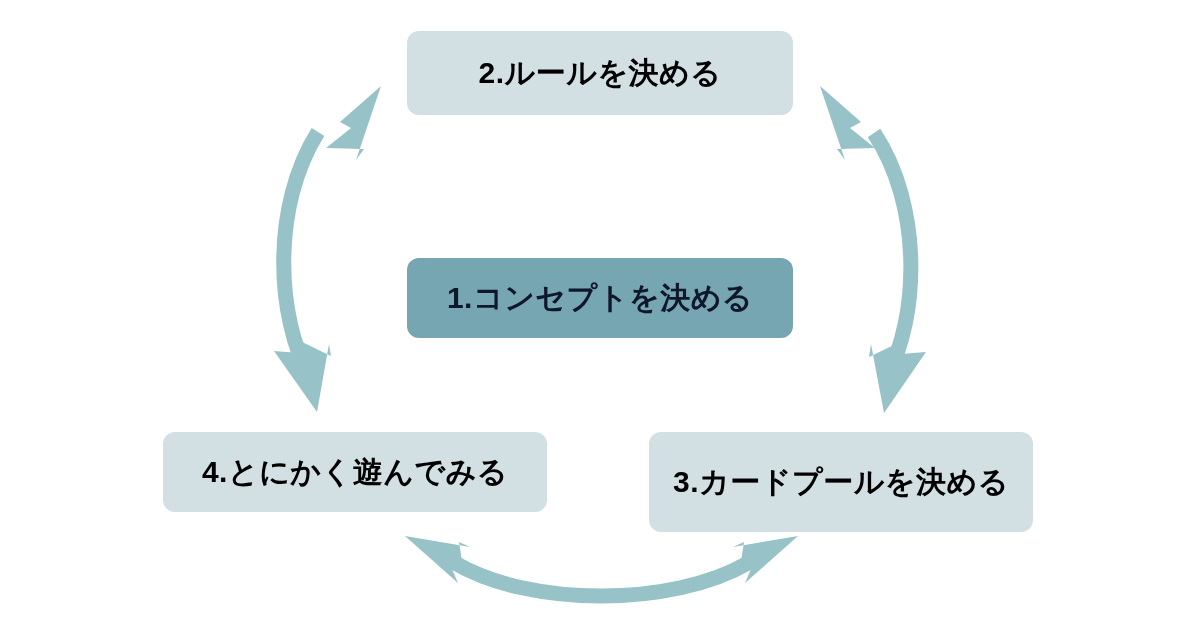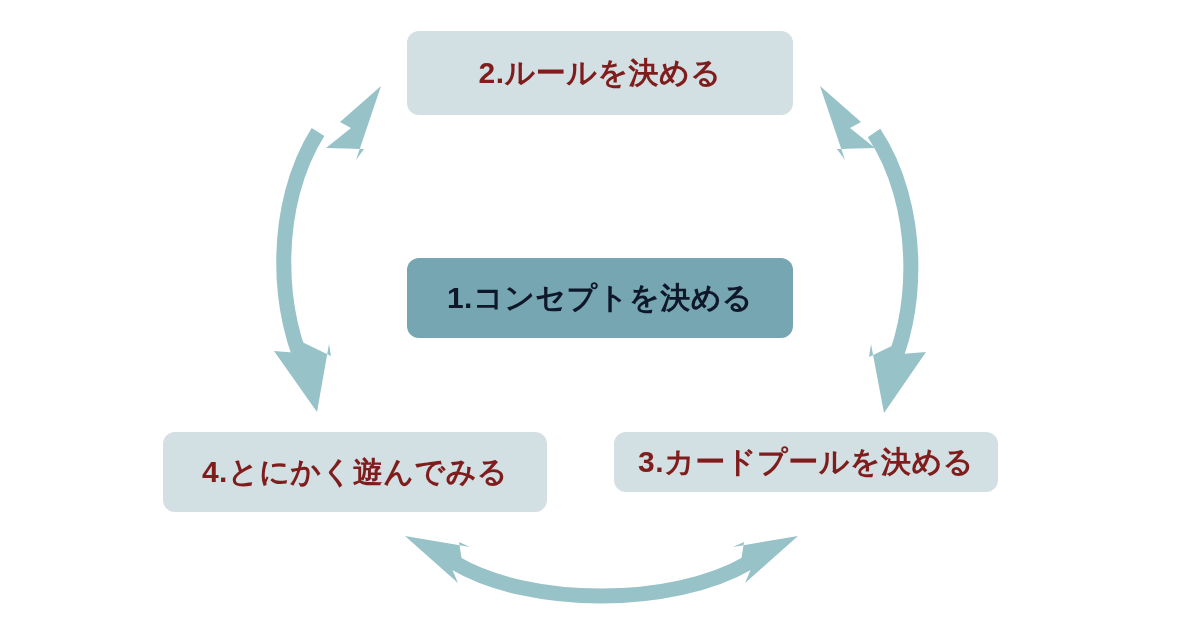--- a/index.html
+++ b/index.html
@@ -38,34 +38,34 @@
     font-weight: bold;
     font-size: 30px;
     letter-spacing: 0.5px;
     line-height: 1;
     white-space: nowrap;
   }
   .node-step {
     background: #d2dfe3;
   }
   .node-step .node-label {
-    color: #7f1d1d;
+    color: #000000;
   }
   .node-center {
     background: #76a6b2;
   }
   .node-center .node-label {
     color: #0f172a;
   }
 
   
   #node-2 { left: 407px; top: 31px;  width: 386px; height: 84px; }
   #node-1 { left: 407px; top: 258px; width: 386px; height: 80px; }
   #node-4 { left: 163px; top: 432px; width: 384px; height: 80px; }
-  #node-3 { left: 614px; top: 432px; width: 384px; height: 60px; align-items: center; }
+  #node-3 { left: 649px; top: 432px; width: 384px; height: 100px; align-items: center; }
 </style>
 </head>
 <body>
 
 <div id="canvas">
 
   <svg id="arrow-layer" viewBox="0 0 1200 628" xmlns="http://www.w3.org/2000/svg">
 
     <g>
       <path d="M 311 380

